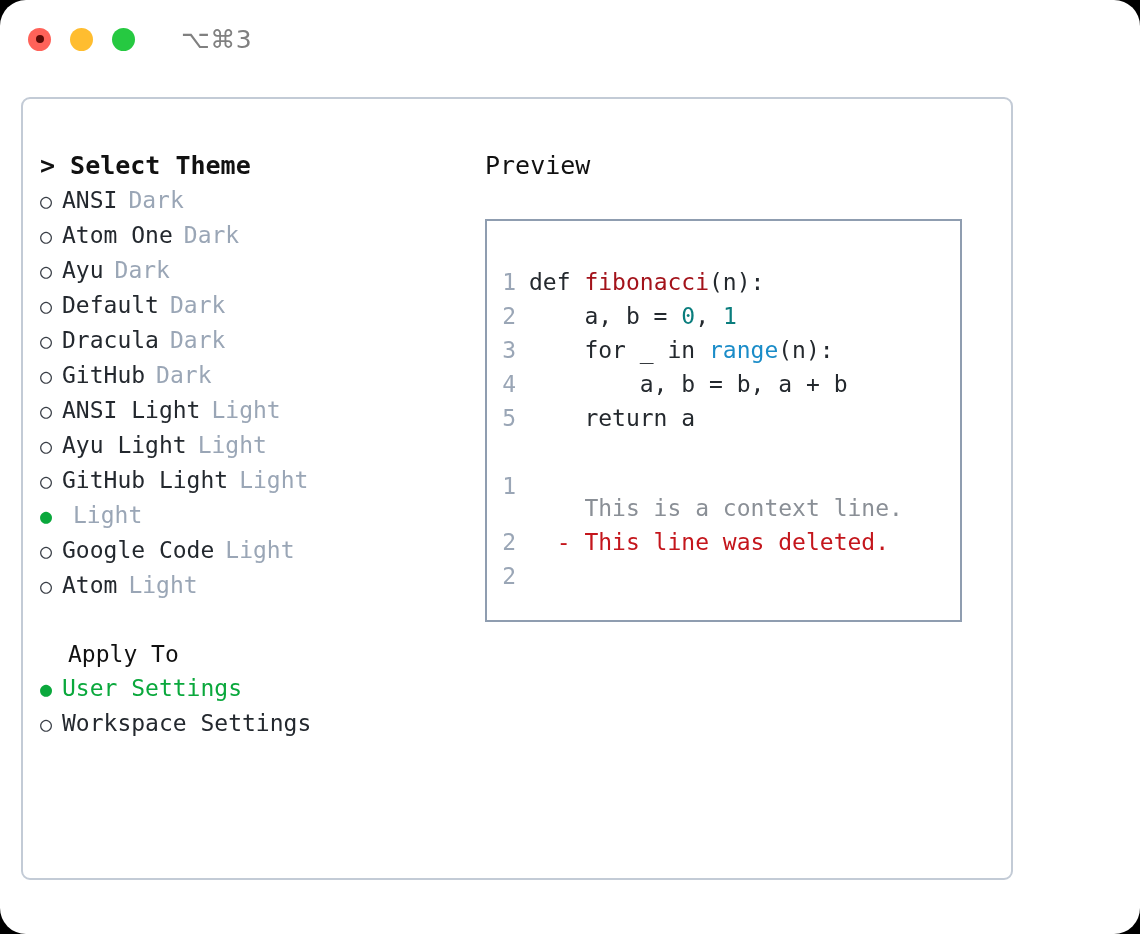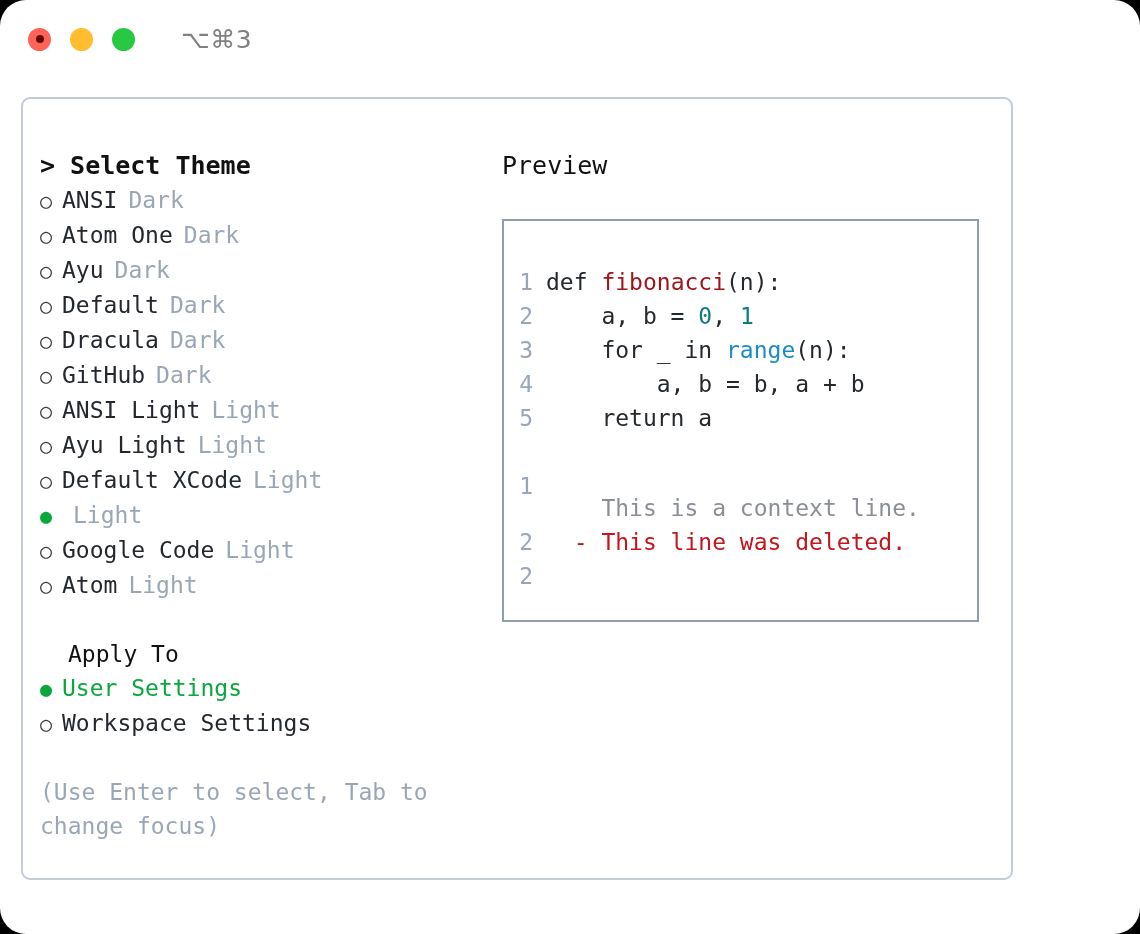--- a/index.html
+++ b/index.html
@@ -147,21 +147,21 @@
     font-size: 23px;
     line-height: 34px;
     color: #9aa6b6;
     width: 400px;
     white-space: normal;
   }
 
   
   .right-col {
     position: absolute;
-    left: 479px;
+    left: 462px;
     top: 50px;
     width: 490px;
   }
   .preview-title {
     font-size: 25px;
     color: #111111;
     line-height: 34px;
     white-space: pre;
   }
   .preview-box {
@@ -219,35 +219,34 @@
 
         <div class="theme-list" id="theme-list">
             <div class="opt-row"><span class="radio">○</span><span class="opt-label">ANSI</span><span class="opt-badge">Dark</span></div>
             <div class="opt-row"><span class="radio">○</span><span class="opt-label">Atom One</span><span class="opt-badge">Dark</span></div>
             <div class="opt-row"><span class="radio">○</span><span class="opt-label">Ayu</span><span class="opt-badge">Dark</span></div>
             <div class="opt-row"><span class="radio">○</span><span class="opt-label">Default</span><span class="opt-badge">Dark</span></div>
             <div class="opt-row"><span class="radio">○</span><span class="opt-label">Dracula</span><span class="opt-badge">Dark</span></div>
             <div class="opt-row"><span class="radio">○</span><span class="opt-label">GitHub</span><span class="opt-badge">Dark</span></div>
             <div class="opt-row"><span class="radio">○</span><span class="opt-label">ANSI Light</span><span class="opt-badge">Light</span></div>
             <div class="opt-row"><span class="radio">○</span><span class="opt-label">Ayu Light</span><span class="opt-badge">Light</span></div>
-            <div class="opt-row"><span class="radio">○</span><span class="opt-label">Default XCode</span><span class="opt-badge">Light</span></div>
+            <div class="opt-row"><span class="radio">○</span><span class="opt-label">GitHub Light</span><span class="opt-badge">Light</span></div>
             <div class="opt-row selected"><span class="radio sel">●</span><span class="opt-badge">Light</span></div>
             <div class="opt-row"><span class="radio">○</span><span class="opt-label">Google Code</span><span class="opt-badge">Light</span></div>
             <div class="opt-row"><span class="radio">○</span><span class="opt-label">Atom</span><span class="opt-badge">Light</span></div>
           </div>
 
         <div class="apply-block">
           <div class="apply-title">Apply To</div>
           <div id="apply-list">
               <div class="opt-row selected"><span class="radio sel">●</span><span class="opt-label">User Settings</span></div>
               <div class="opt-row"><span class="radio">○</span><span class="opt-label">Workspace Settings</span></div>
             </div>
         </div>
 
-        <div class="hint">(Use Enter to select, Tab to change focus)</div>
       </div>
 
       <div class="right-col">
         <div class="preview-title">Preview</div>
         <div class="preview-box">
           <div class="code-area" id="code-area"><div class="code-line"><span class="gutter">1</span><span><span class="code-text">def </span><span class="tok-fn">fibonacci</span><span class="code-text">(n):</span></span></div><div class="code-line"><span class="gutter">2</span><span><span class="code-text">    a, b = </span><span class="tok-num">0</span><span class="code-text">, </span><span class="tok-num">1</span></span></div><div class="code-line"><span class="gutter">3</span><span><span class="code-text">    for _ in </span><span class="tok-blue">range</span><span class="code-text">(n):</span></span></div><div class="code-line"><span class="gutter">4</span><span><span class="code-text">        a, b = b, a + b</span></span></div><div class="code-line"><span class="gutter">5</span><span><span class="code-text">    return a</span></span></div></div>
           <div class="blank-line"></div>
           <div class="code-area" id="diff-area"><div class="code-line"><span class="gutter">1</span><span class="tok-ctx">    This is a context line.</span></div><div class="code-line"><span class="gutter">2</span><span class="tok-del">  - This line was deleted.</span></div><div class="code-line"><span class="gutter">2</span></div></div>
         </div>
       </div>

